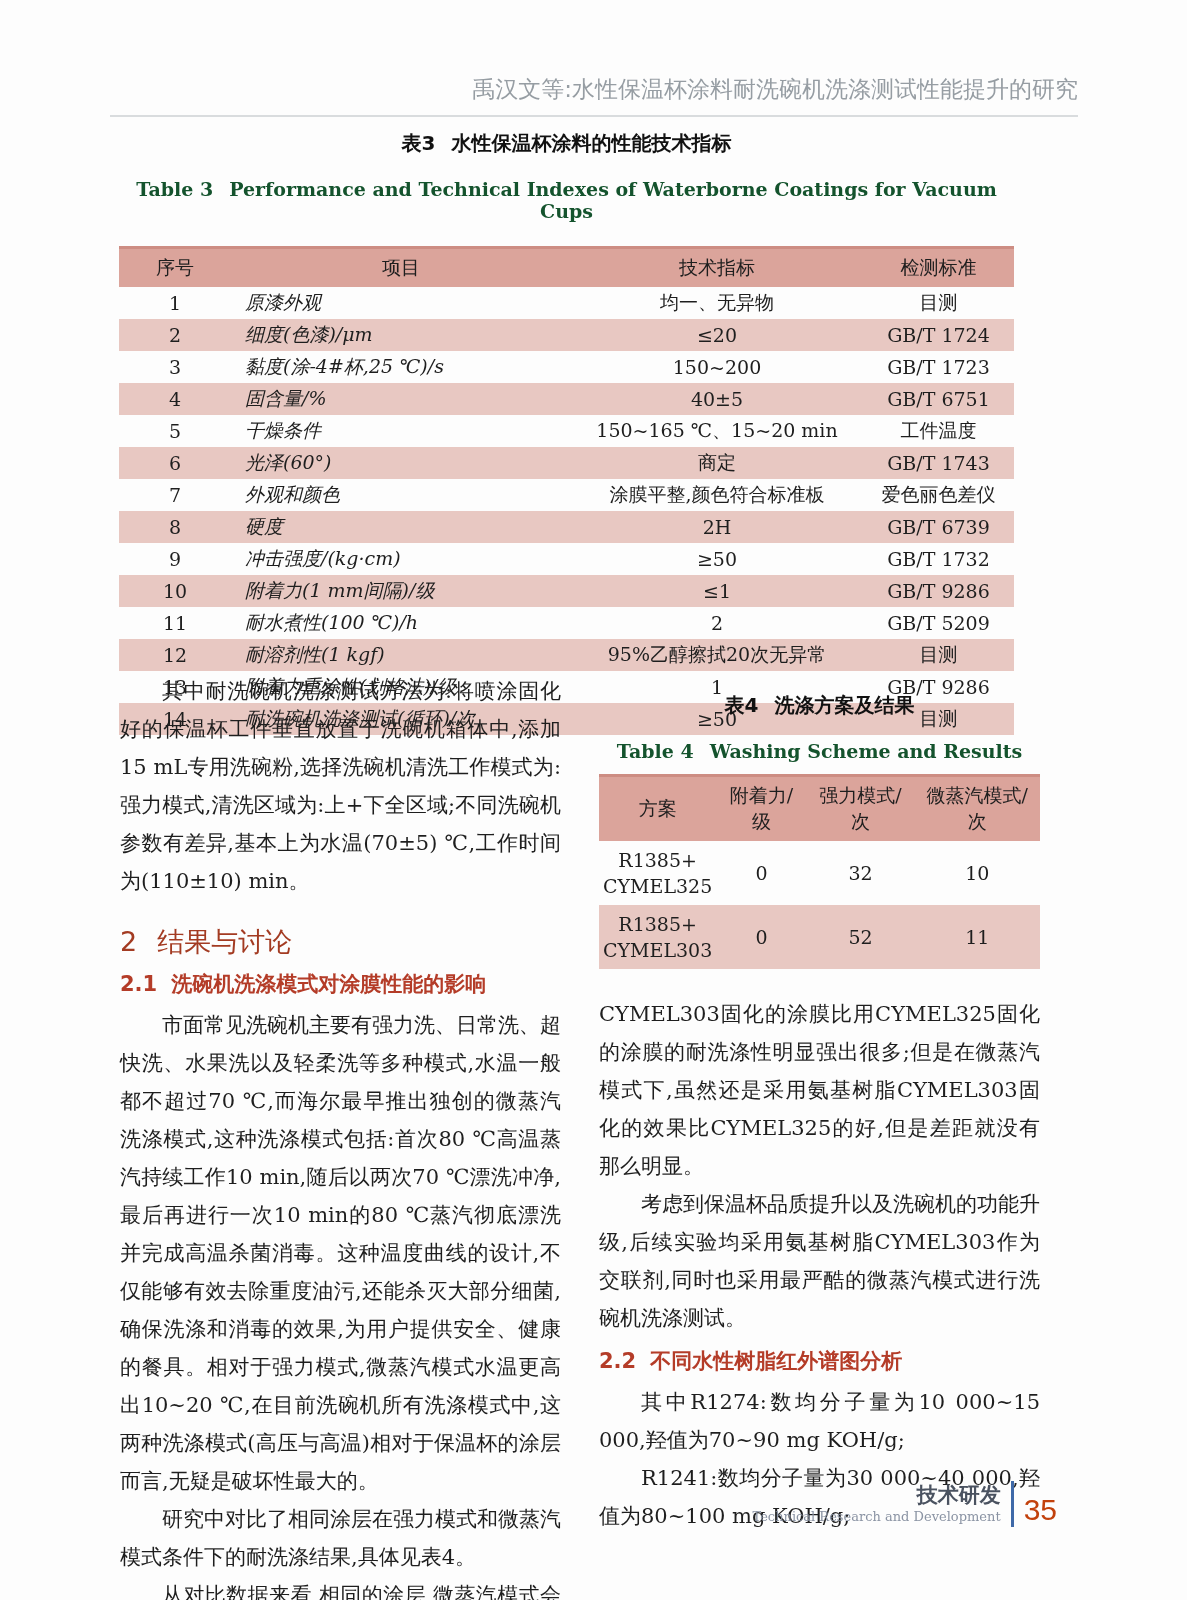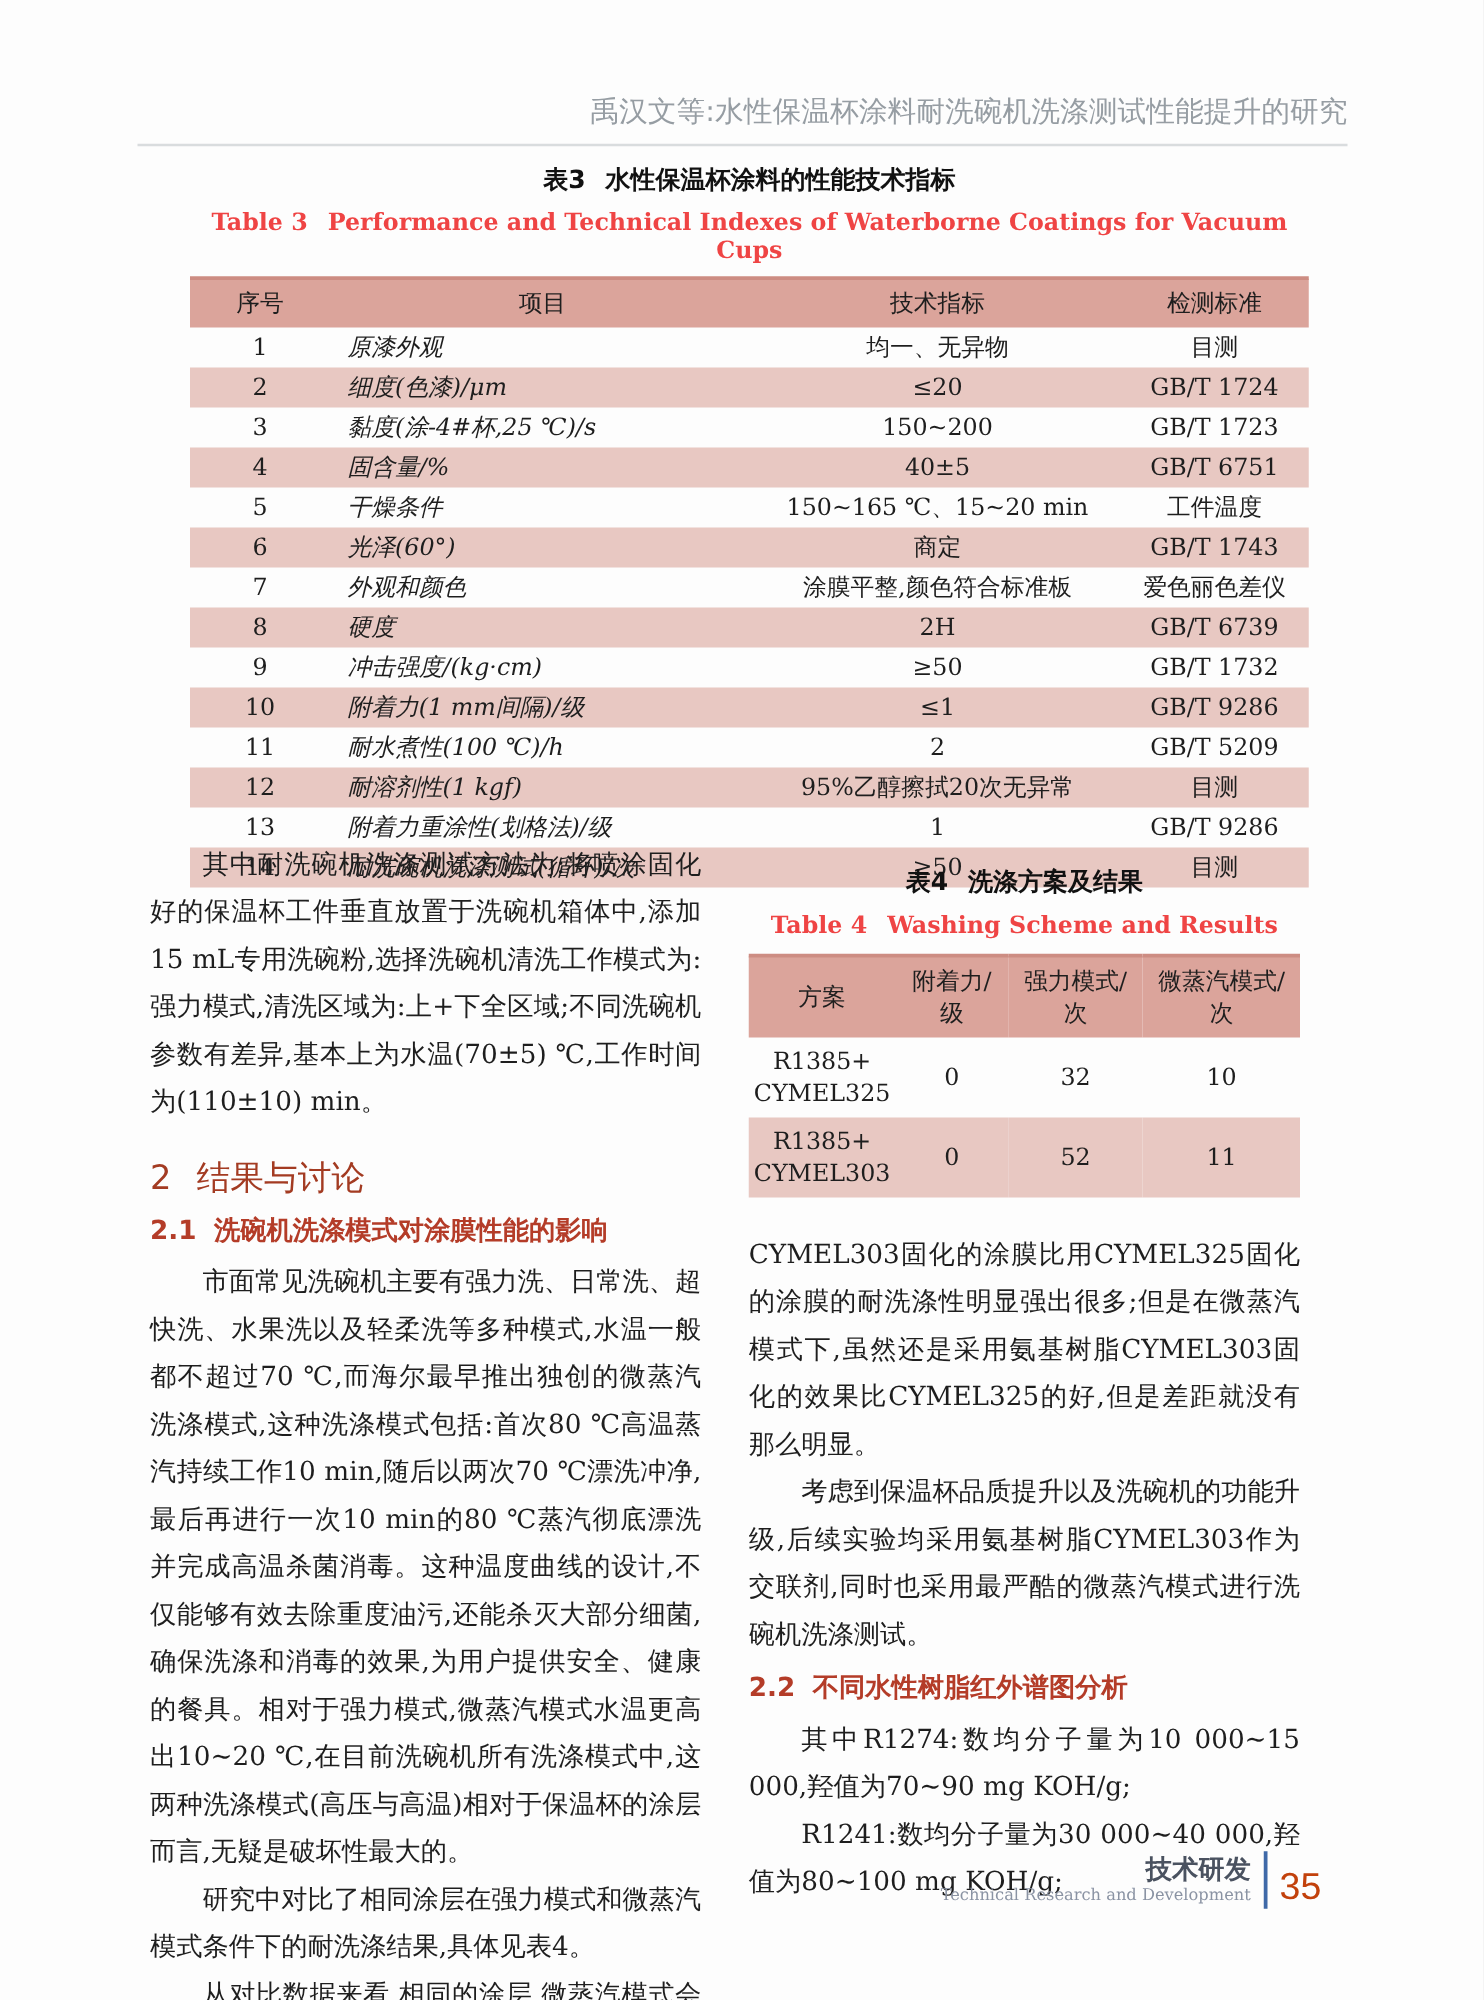--- a/index.html
+++ b/index.html
@@ -10,32 +10,32 @@
     color:#1e1e1e;
   }
   
   .runhead{
     position:absolute;top:74px;left:110px;width:968px;
     text-align:right;font-family:"DejaVu Sans","Liberation Sans",sans-serif;
     font-size:23px;color:#969da3;padding-bottom:10px;
     border-bottom:2px solid #d9dcde;
   }
   
-  .t3block{position:absolute;top:130px;left:152px;width:895px;}
+  .t3block{position:absolute;top:130px;left:119px;width:895px;}
   .tbl-title-cn{
     text-align:center;font-family:"DejaVu Sans","Liberation Sans",sans-serif;
     font-weight:bold;font-size:20px;color:#111;
   }
   .tbl-title-en{
     text-align:center;font-family:"DejaVu Serif","Liberation Serif",serif;
-    font-weight:bold;font-size:19px;color:#ef4444;margin-top:10px;
+    font-weight:bold;font-size:19px;color:#14532d;margin-top:21px;
   }
   .tbl-title-cn .lbl,.tbl-title-en .lbl{margin-right:16px;}
   table{border-collapse:collapse;width:100%;}
-  .datatable{margin-top:10px;font-size:19px;}
+  .datatable{margin-top:24px;font-size:19px;}
   .datatable th{
     background:#dba49b;font-weight:normal;font-size:19px;
     padding:6px 6px;border-top:3px solid #cd8d83;
   }
   .datatable td{padding:3px 6px;height:22px;text-align:center;}
   .t3 tbody tr:nth-child(even){background:#e8c8c2;}
   .t3 td:nth-child(1){width:100px;}
   .t3 td:nth-child(2){width:320px;text-align:left;padding-left:14px;font-style:italic;}
   .t3 td:nth-child(3){width:280px;}
   .t4 tbody tr:nth-child(even){background:#e8c8c2;}

